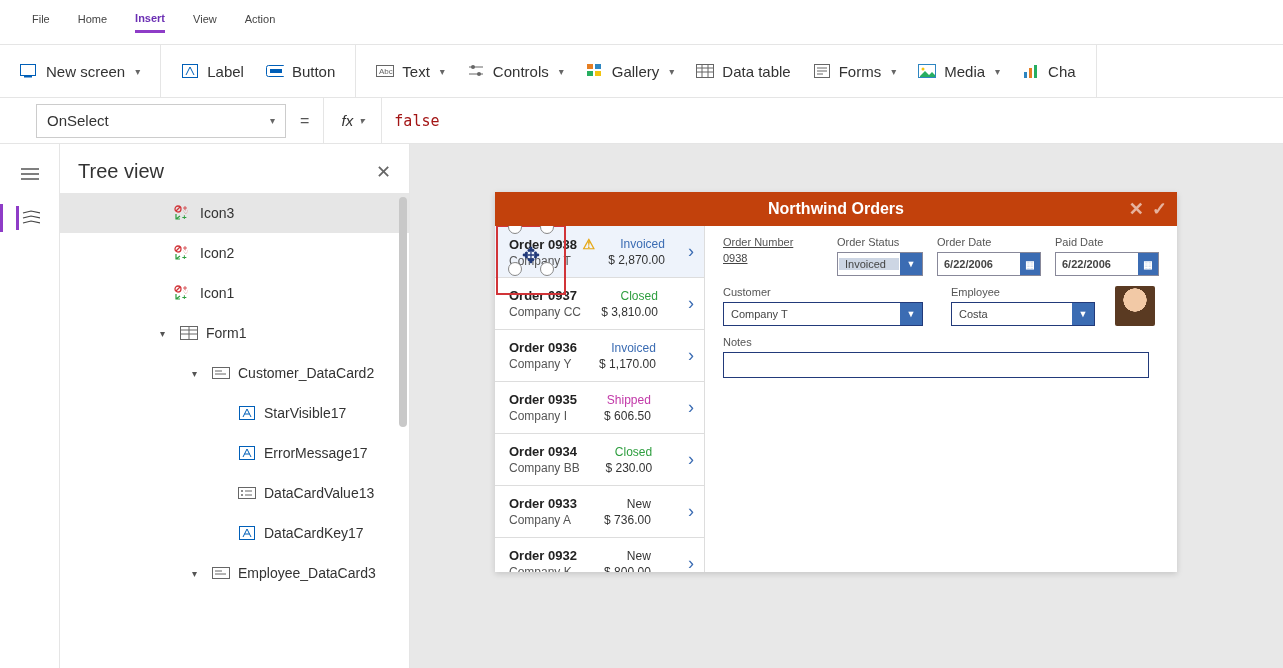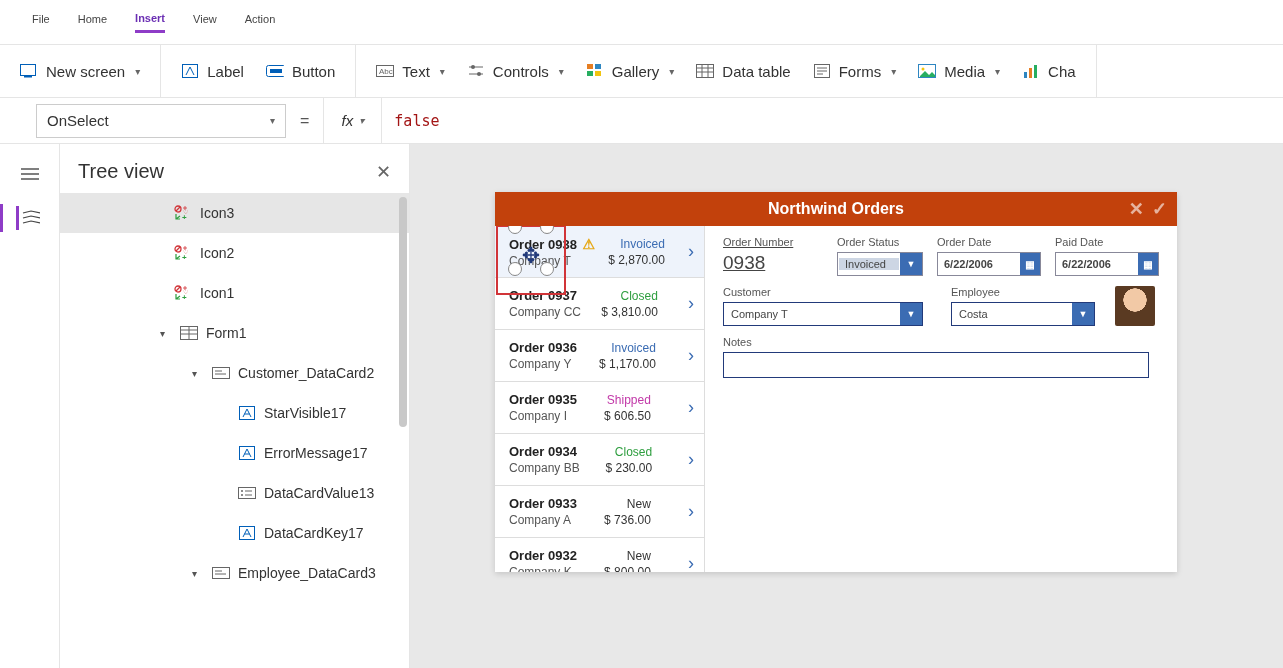--- a/index.html
+++ b/index.html
@@ -64,21 +64,21 @@
 .stat-Invoiced { color: #3b6cb3; }
 .stat-Closed { color: #2e9e3f; }
 .stat-Shipped { color: #c238a8; }
 .stat-New { color: #333; }
 .warn { color: #e6a817; font-size: 14px; margin-left: 2px; }
 
 .detail { flex: 1; padding: 10px 18px; font-size: 11px; color: #444; }
 .drow { display: flex; gap: 14px; margin-bottom: 10px; }
 .dcol { display: flex; flex-direction: column; gap: 4px; }
 .dlab { font-size: 11px; color: #555; }
-.dval { font-size: 19px; }
+.dval { font-size: 11px; }
 .dsel { display: flex; align-items: center; height: 24px; border: 1px solid #889; font-size: 11px; }
 .dsel .sv { flex: 1; padding: 0 6px; background: #cdd6e4; margin: 1px; }
 .dsel .sv.plain { background: transparent; }
 .dsel .dd { width: 22px; background: #3b6cb3; color: #fff; display: flex; align-items: center; justify-content: center; font-size: 9px; height: 100%; }
 .ddate { display: flex; align-items: center; height: 24px; border: 1px solid #889; font-size: 11px; width: 104px; font-weight: bold; }
 .ddate .dv { flex: 1; padding: 0 6px; }
 .ddate .cal { width: 20px; background: #3b6cb3; color: #fff; display: flex; align-items: center; justify-content: center; font-size: 10px; height: 100%; }
 .notes { width: 426px; height: 26px; border: 1.5px solid #223a7a; }
 .avatar { width: 40px; height: 40px; background: linear-gradient(135deg,#e8b088 40%,#7a4a2a 41%); border-radius: 2px; margin-left: 6px; background-image: radial-gradient(circle at 50% 35%, #f2c9a6 35%, transparent 36%), linear-gradient(#5a3a22,#5a3a22); }
 

